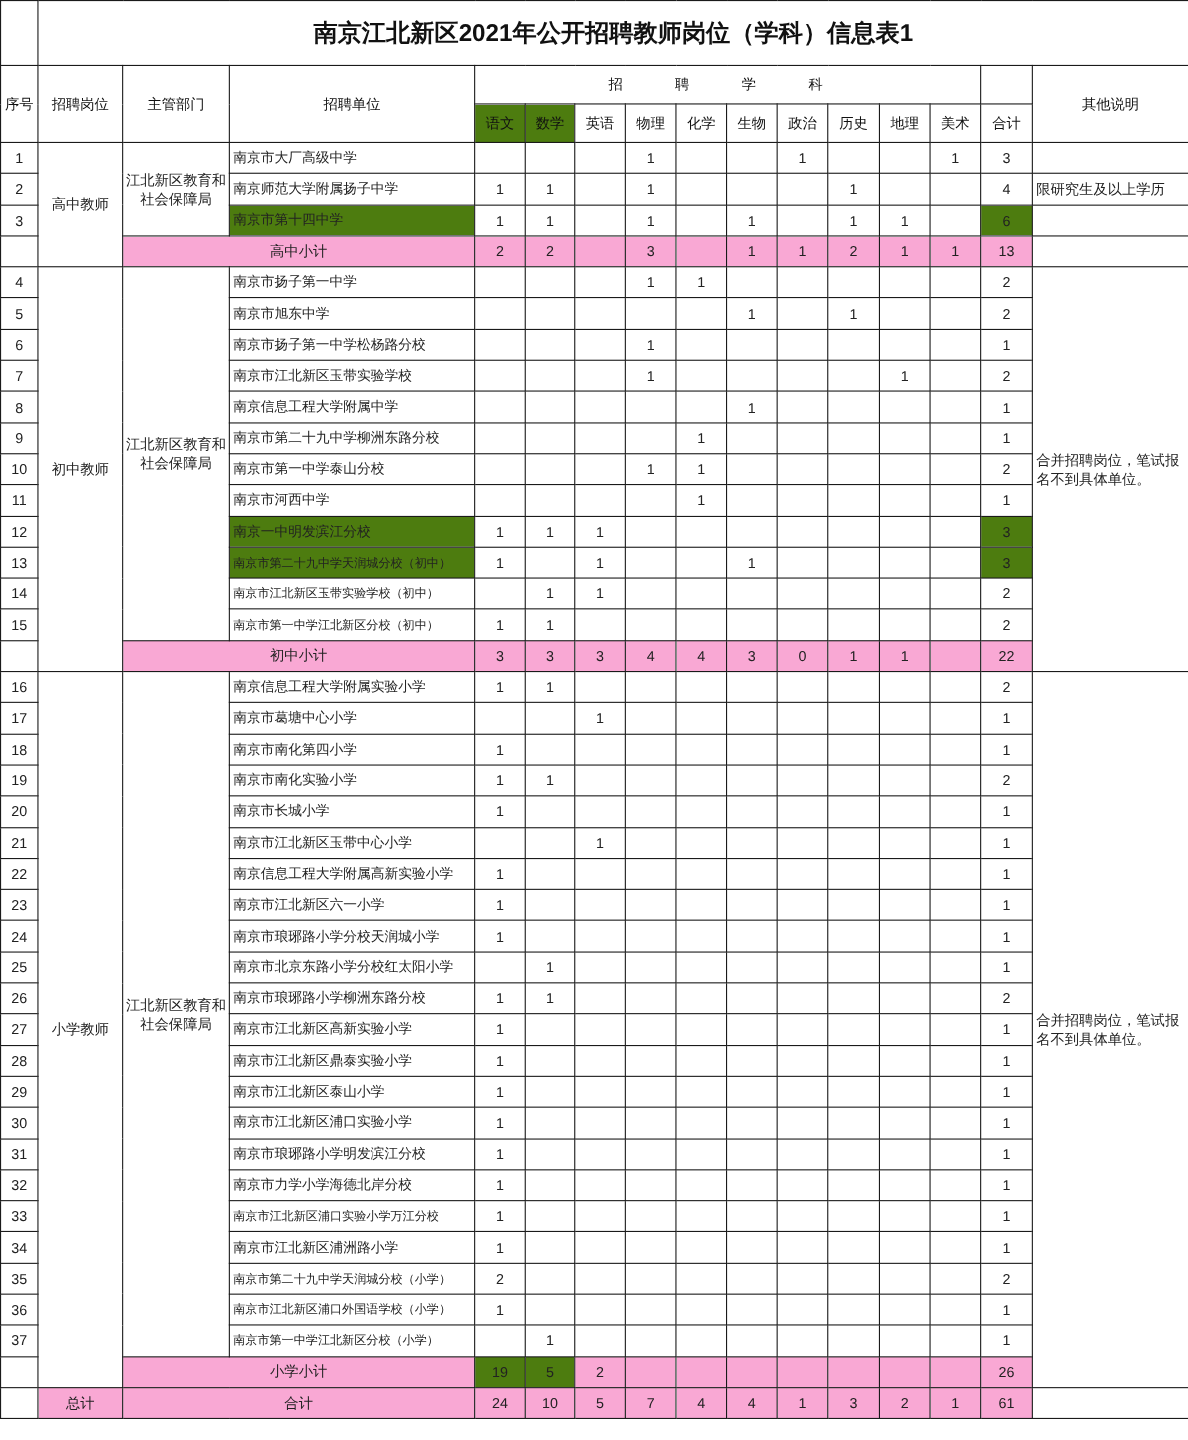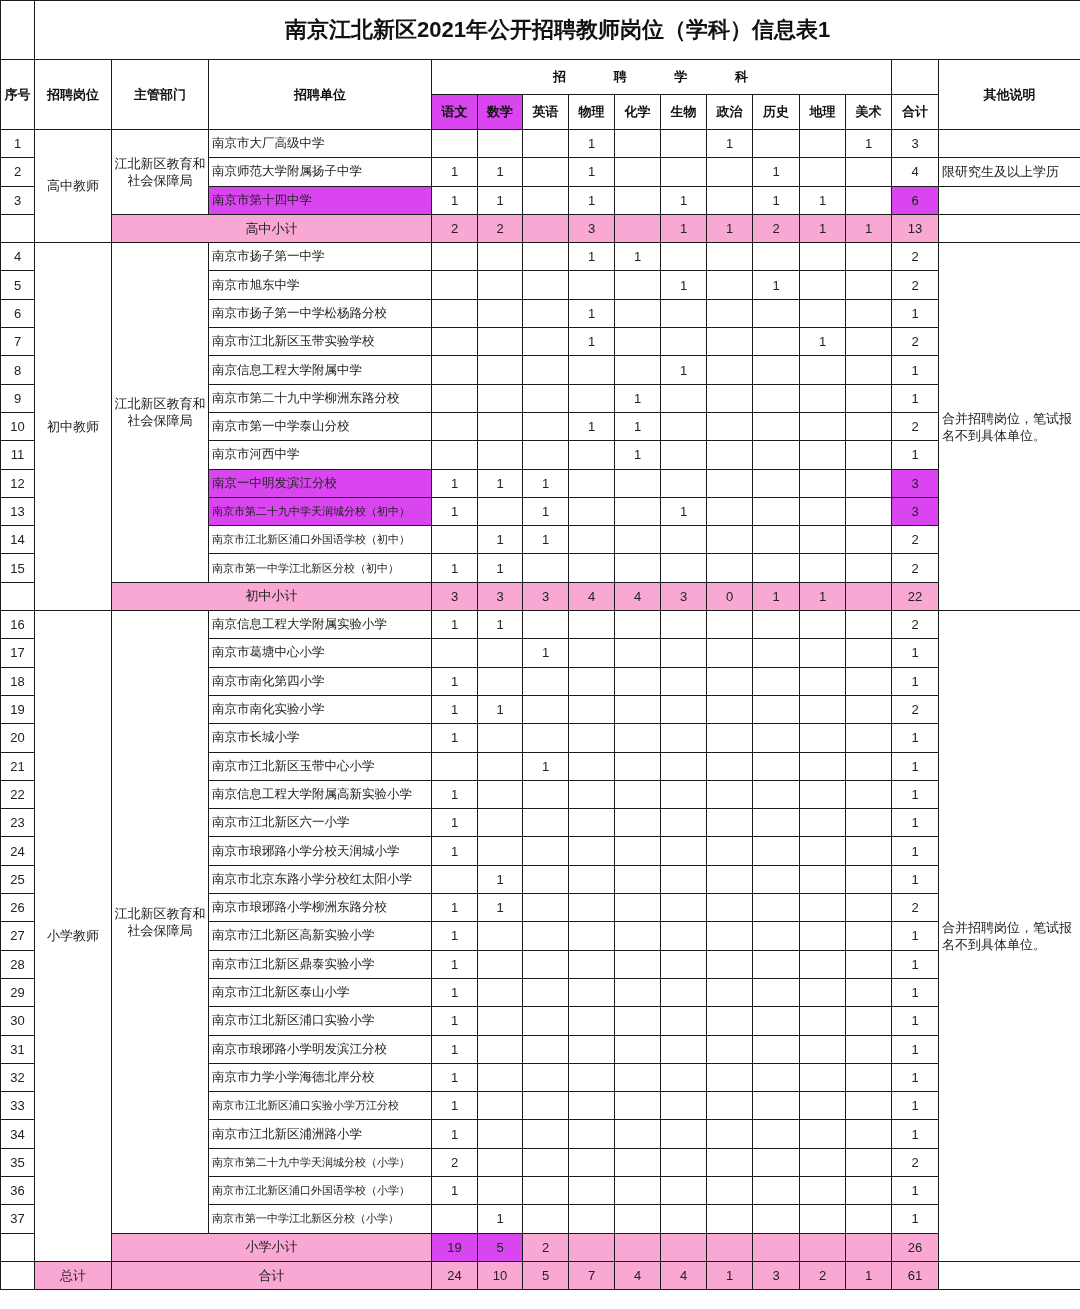--- a/index.html
+++ b/index.html
@@ -1,27 +1,27 @@
 <!DOCTYPE html>
 <html><head>
 <meta charset="utf-8">
 <style>
   html,body{margin:0;padding:0;background:#fff;}
   body{width:1080px;height:1309px;overflow:hidden;font-family:"Liberation Sans","DejaVu Sans",sans-serif;}
   table{border-collapse:collapse;table-layout:fixed;width:1080px;border-radius:23px;}
   td{border:1.5px solid #1a1a1a;padding:0;font-size:13px;color:#222;text-align:center;vertical-align:middle;overflow:hidden;white-space:nowrap;}
   .title td{height:58px;}
   .title .tt{font-size:22px;font-weight:bold;color:#111;letter-spacing:0px;}
-  .hd td{font-weight:bold;font-size:13px;color:#111;}
+  .hd td{font-weight:normal;font-size:13px;color:#111;}
   .hd1 td{height:34px;}
   .hd2 td{height:34px;}
   tr.r td{height:27.3px;}
   td.unit{text-align:left;padding-left:3px;font-size:12.5px;margin-left:26px;}
   td.unit.sm{font-size:11px;}
-  td.red{background:#d946ef;}
+  td.red{background:#4d7c0f;}
   td.yel{background:#f9a8d4;}
   td.note{text-align:left;padding-left:3px;font-size:13px;white-space:normal;line-height:17px;}
   td.dept{white-space:normal;line-height:17px;font-size:13px;}
   .spaced{letter-spacing:22px;}
 </style>
 </head>
 <body>
 
 <table id="tbl">
   <colgroup>
@@ -41,21 +41,21 @@
       <col style="width:46px">
     <col style="width:47px">
       <col style="width:142px">
   </colgroup>
   <tbody id="tbody">
     <tr class="title">
       <td></td>
       <td colspan="15" class="tt">南京江北新区2021年公开招聘教师岗位（学科）信息表1</td>
     </tr>
     <tr class="hd hd1">
-      <td rowspan="2" style="font-weight:bold;">序号</td>
+      <td rowspan="2" style="font-weight:normal;">序号</td>
       <td rowspan="2">招聘岗位</td>
       <td rowspan="2">主管部门</td>
       <td rowspan="2">招聘单位</td>
       <td colspan="10" class="spaced">招 聘 学 科</td>
       <td></td>
       <td rowspan="2">其他说明</td>
     </tr>
     <tr class="hd hd2" id="subjrow">
     <td class="red">语文</td>
         <td class="red">数学</td>
@@ -283,21 +283,21 @@
         <td></td>
         <td>1</td>
         <td></td>
         <td></td>
         <td></td>
         <td></td>
         <td class="red">3</td>
       </tr>
       <tr class="r">
         <td>14</td>
-        <td class="unit sm">南京市江北新区浦口外国语学校（初中）</td>
+        <td class="unit sm">南京市江北新区玉带实验学校（初中）</td>
         <td></td>
         <td>1</td>
         <td>1</td>
         <td></td>
         <td></td>
         <td></td>
         <td></td>
         <td></td>
         <td></td>
         <td></td>

